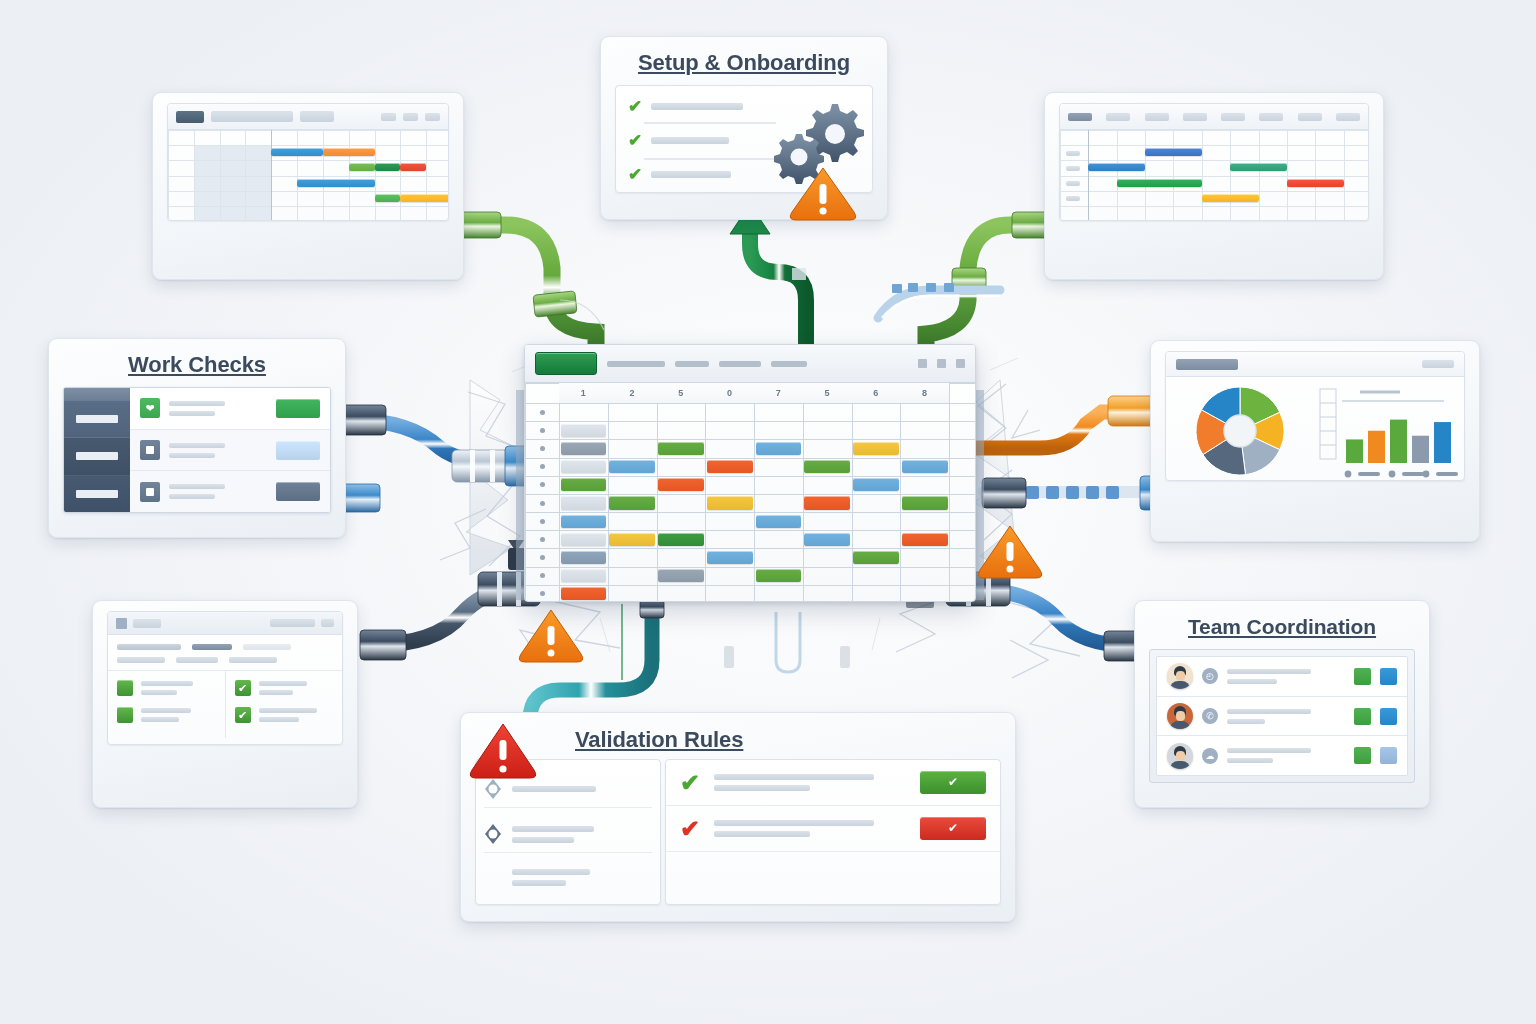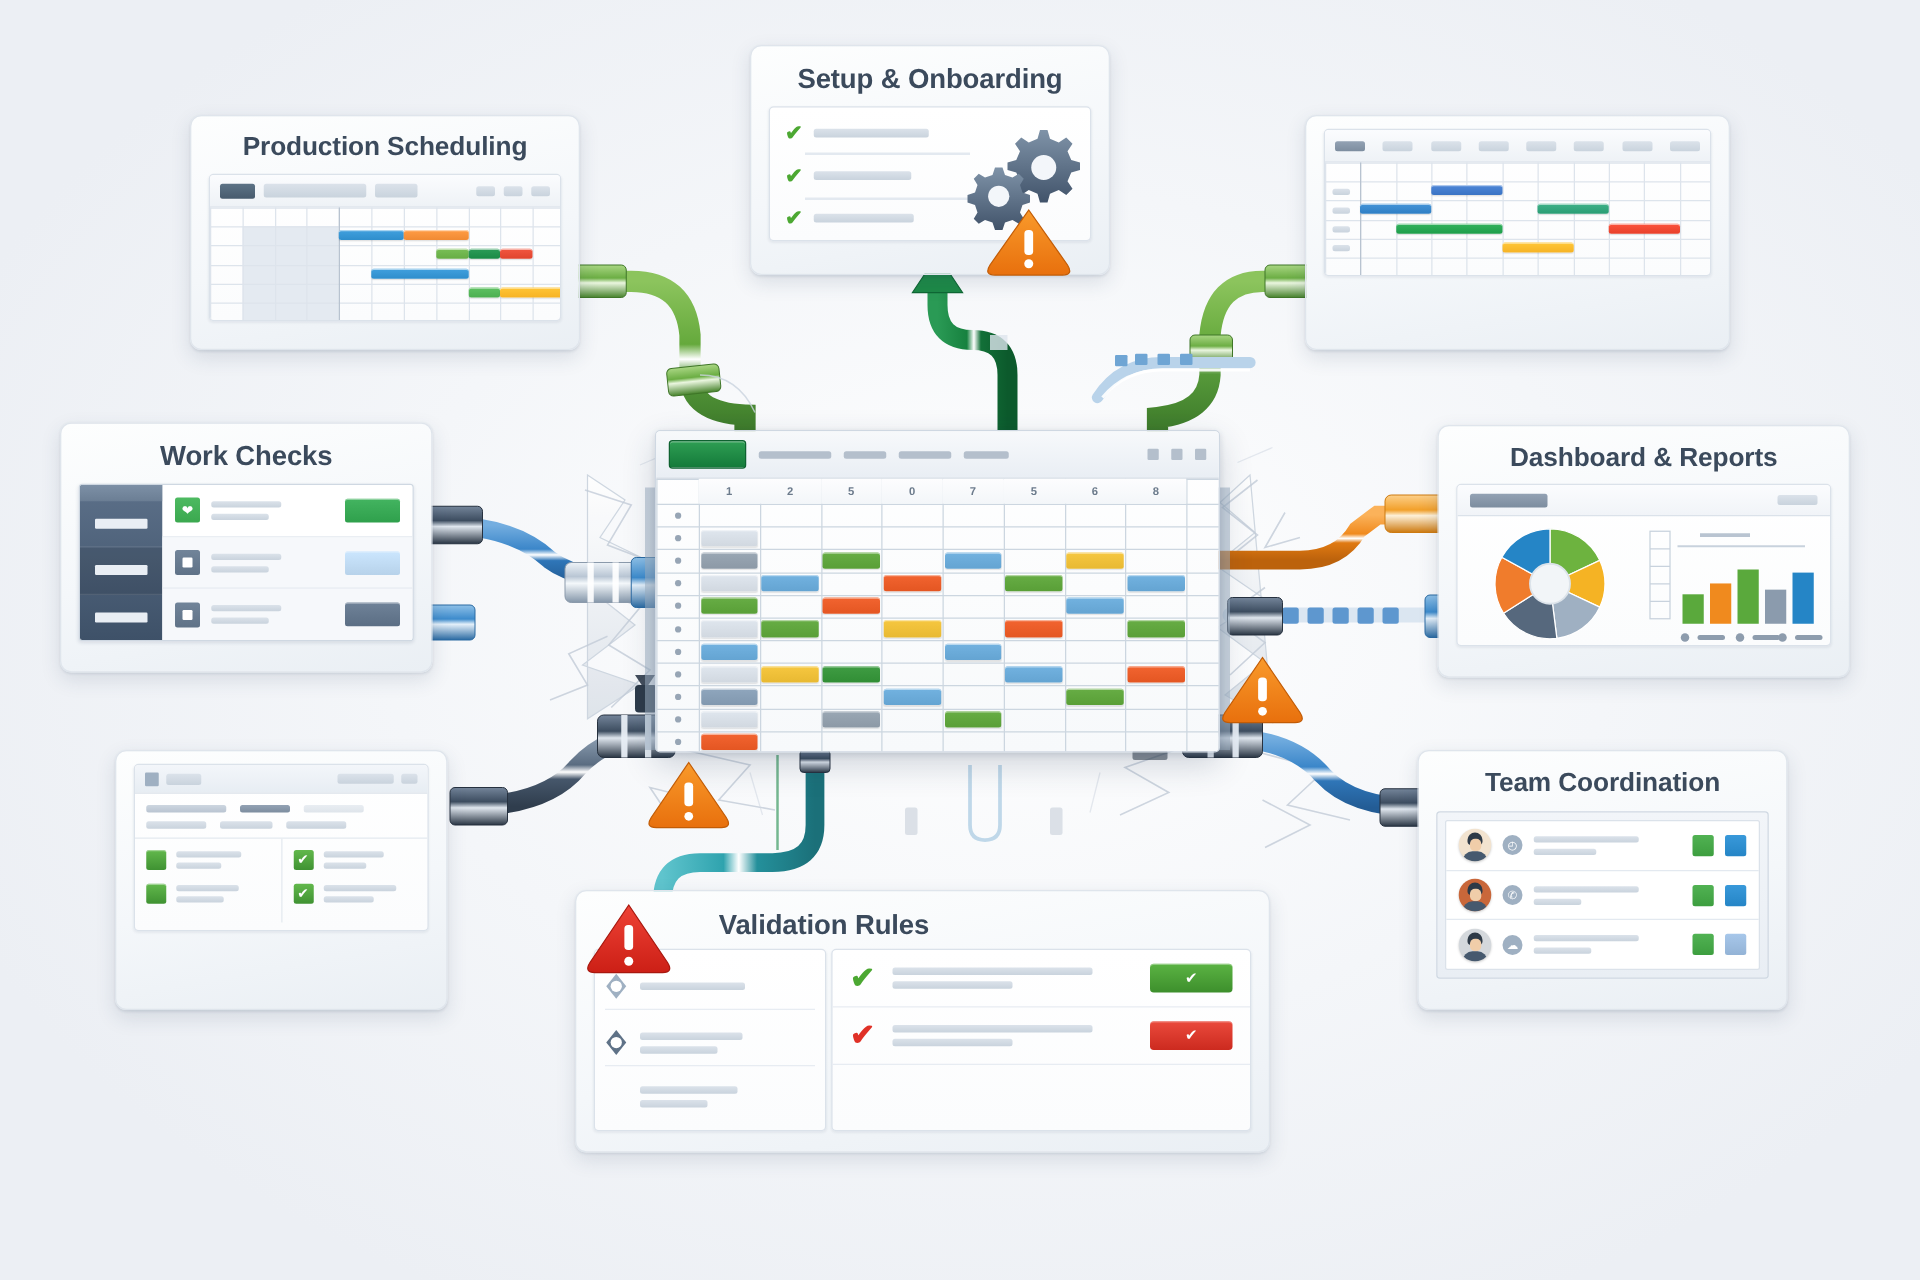--- a/index.html
+++ b/index.html
@@ -20,21 +20,21 @@
   
   .card{
     position:absolute; z-index:5;
     background:linear-gradient(170deg,#fdfefe 0%,#f4f7fa 55%,#eaeff4 100%);
     border:1px solid #dfe5ec; border-radius:9px;
     box-shadow:0 6px 16px rgba(40,60,90,.13), 0 1px 2px rgba(40,60,90,.10);
     padding:10px 14px 14px;
   }
   .card-title{
     text-align:center; color:#3b4a5c; font-weight:bold;
-    letter-spacing:-.1px; white-space:nowrap; overflow:hidden;
+    letter-spacing:-.1px; white-space:nowrap; overflow:hidden;text-decoration:underline;
   }
   .panel{
     background:linear-gradient(180deg,#ffffff 0%,#fbfcfd 100%);
     border:1px solid #dbe2ea; border-radius:4px;
     box-shadow:inset 0 1px 0 #fff, 0 1px 2px rgba(40,60,90,.07);
     overflow:hidden;
   }
   .bar{ background:linear-gradient(180deg,#cdd6e0,#b9c4d1); border-radius:2px; }
   .bar.lt{ background:linear-gradient(180deg,#dbe2ea,#c9d3dd); }
   .bar.dk{ background:linear-gradient(180deg,#93a2b4,#7d8d9f); }
@@ -312,21 +312,20 @@
       <rect x="1104" y="631" width="44" height="30" rx="4" fill="url(#cg-dark)" stroke="#26313f" stroke-width=".8"></rect>
     </g>
 
     <g>
       <rect x="516" y="390" width="12" height="210" fill="#9fb0c2" opacity=".55"></rect>
       <rect x="972" y="390" width="12" height="210" fill="#9fb0c2" opacity=".55"></rect>
     </g>
   </svg>
 
   <div class="card" id="card-prod" style="left:152px;top:92px;width:312px;height:188px;">
-    <div class="card-title" style="font-size:21px;line-height:30px;margin-bottom:6px;">Production Scheduling</div>
     <div class="panel" style="height:118px;">
       <div class="g-toolbar" style="height:26px;">
         <div style="width:28px;height:12px;border-radius:2px;background:linear-gradient(180deg,#5d7386,#475b6e);"></div>
         <div class="bar lt" style="width:82px;height:11px;"></div>
         <div class="bar lt" style="width:34px;height:11px;"></div>
         <div style="flex:1"></div>
         <div class="bar lt" style="width:15px;height:8px;"></div>
         <div class="bar lt" style="width:15px;height:8px;"></div>
         <div class="bar lt" style="width:15px;height:8px;"></div>
       </div>
@@ -488,21 +487,20 @@
               <span class="bar lt" style="width:56px;height:5px;display:block;"></span>
               <span class="bar lt" style="width:46px;height:5px;display:block;"></span>
             </span>
             <span style="width: 44px; height: 19px; border-radius: 2px; background: linear-gradient(rgb(111, 130, 152), rgb(91, 110, 132)); box-shadow: rgba(255, 255, 255, 0.4) 0px 1px 0px inset;"></span>
           </div>
         </div>
     </div>
   </div>
 
   <div class="card" id="card-dash" style="left:1150px;top:340px;width:330px;height:202px;">
-    <div class="card-title" style="font-size:21px;line-height:31px;margin-bottom:5px;">Dashboard &amp; Reports</div>
     <div class="panel" style="height:130px;">
       <div style="height:25px;display:flex;align-items:center;justify-content:space-between;padding:0 10px;border-bottom:1px solid #dbe2ea;background:linear-gradient(180deg,#fbfcfe,#f1f4f8);">
         <span class="bar dk" style="width:62px;height:11px;display:block;"></span>
         <span class="bar lt" style="width:32px;height:8px;display:block;"></span>
       </div>
       <div style="position:relative;height:104px;">
         <svg width="112" height="104" viewBox="0 0 112 104" style="position:absolute;left:18px;top:2px;">
           <g id="pie-slices">
               <path d="M56,52 L56.00,8.00 A44,44 0 0 1 95.81,33.27 Z" fill="#6db33f" stroke="#ffffff" stroke-width="1"></path>
               <path d="M56,52 L95.81,33.27 A44,44 0 0 1 95.81,70.73 Z" fill="#f5b324" stroke="#ffffff" stroke-width="1"></path>

